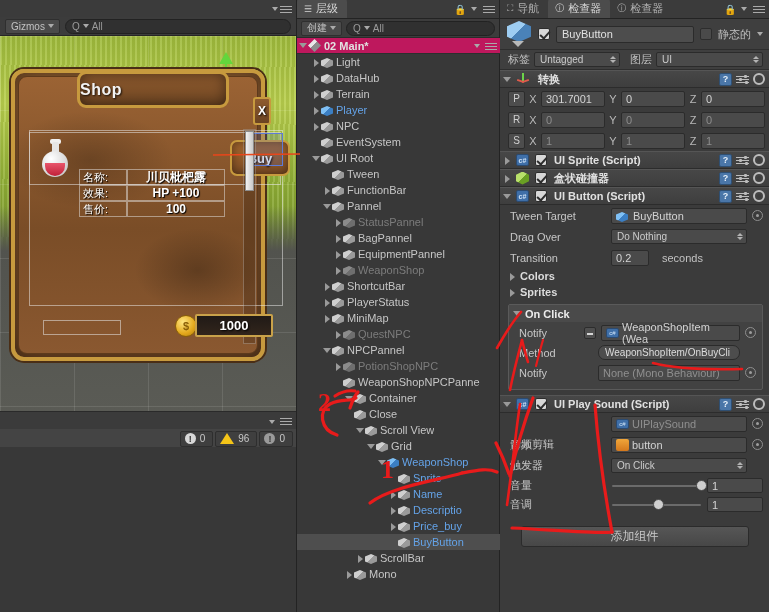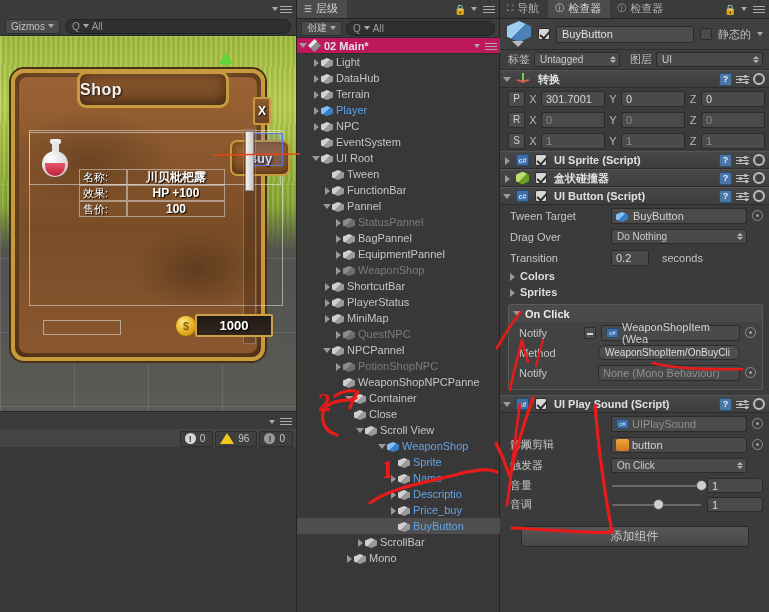--- a/index.html
+++ b/index.html
@@ -543,20 +543,26 @@
             <span class="arrow"></span>
             <span class="cube"></span>
             <span class="hlabel">Close</span>
           </div>
           <div class="hrow">
             <span style="flex: 0 0 59px;"></span>
             <span class="arrow d"></span>
             <span class="cube"></span>
             <span class="hlabel">Scroll View</span>
           </div>
+          <div class="hrow">
+            <span style="flex: 0 0 70px;"></span>
+            <span class="arrow d"></span>
+            <span class="cube"></span>
+            <span class="hlabel">Grid</span>
+          </div>
           <div class="hrow blue">
             <span style="flex: 0 0 81px;"></span>
             <span class="arrow d"></span>
             <span class="cube blue"></span>
             <span class="hlabel">WeaponShop</span>
           </div>
           <div class="hrow blue">
             <span style="flex: 0 0 92px;"></span>
             <span class="arrow"></span>
             <span class="cube"></span>

